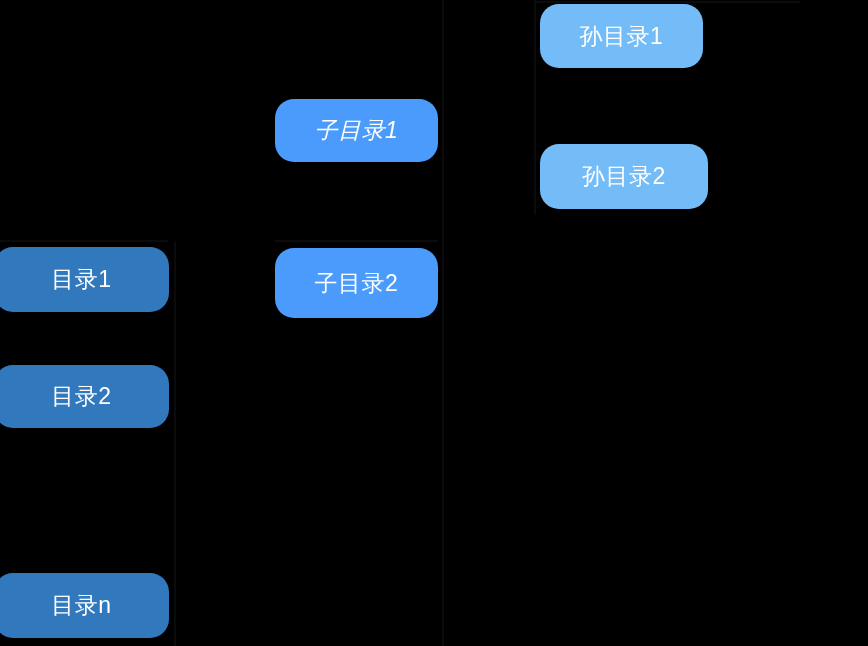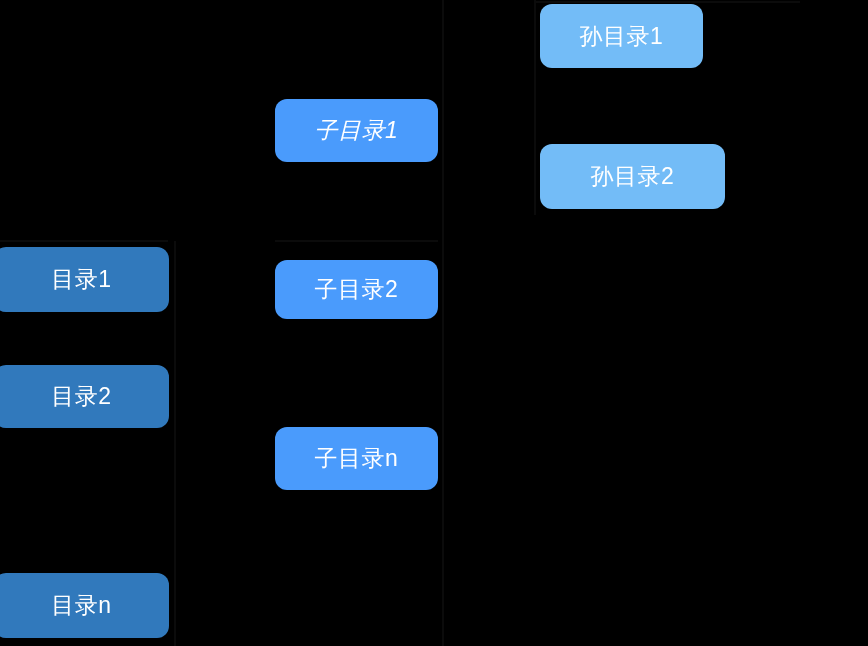--- a/index.html
+++ b/index.html
@@ -29,21 +29,21 @@
     left: 0;
     top: 0;
     width: 868px;
     height: 646px;
     pointer-events: none;
   }
 
   .node {
     position: absolute;
     box-sizing: border-box;
-    border-radius: 12px;
+    border-radius: 19px;
     display: flex;
     align-items: center;
     justify-content: center;
     color: #ffffff;
     font-size: 23px;
     letter-spacing: 0.5px;
     line-height: 1;
     text-align: center;
     white-space: nowrap;
     user-select: none;
@@ -76,29 +76,26 @@
   </div>
 
   <div class="node node-level-1" style="left:-6px; top:573px; width:175px; height:65px;">
     <span>目录n</span>
   </div>
 
   <div class="node node-level-2" style="left:275px; top:99px; width:163px; height:63px;font-style:italic;">
     <span>子目录1</span>
   </div>
 
-  <div class="node node-level-2" style="left:275px; top:260px; width:163px; height:59px;">
+  <div class="node node-level-2" style="left:275px; top:248px; width:163px; height:70px;">
     <span>子目录2</span>
   </div>
 
-  <div class="node node-level-2" style="left:275px; top:427px; width:163px; height:63px;">
-    <span>子目录n</span>
-  </div>
 
   <div class="node node-level-3" style="left:540px; top:4px; width:163px; height:64px;">
     <span>孙目录1</span>
   </div>
 
-  <div class="node node-level-3" style="left:540px; top:144px; width:185px; height:65px;">
+  <div class="node node-level-3" style="left:540px; top:144px; width:168px; height:65px;">
     <span>孙目录2</span>
   </div>
 
 </div>
 
 </body></html>

